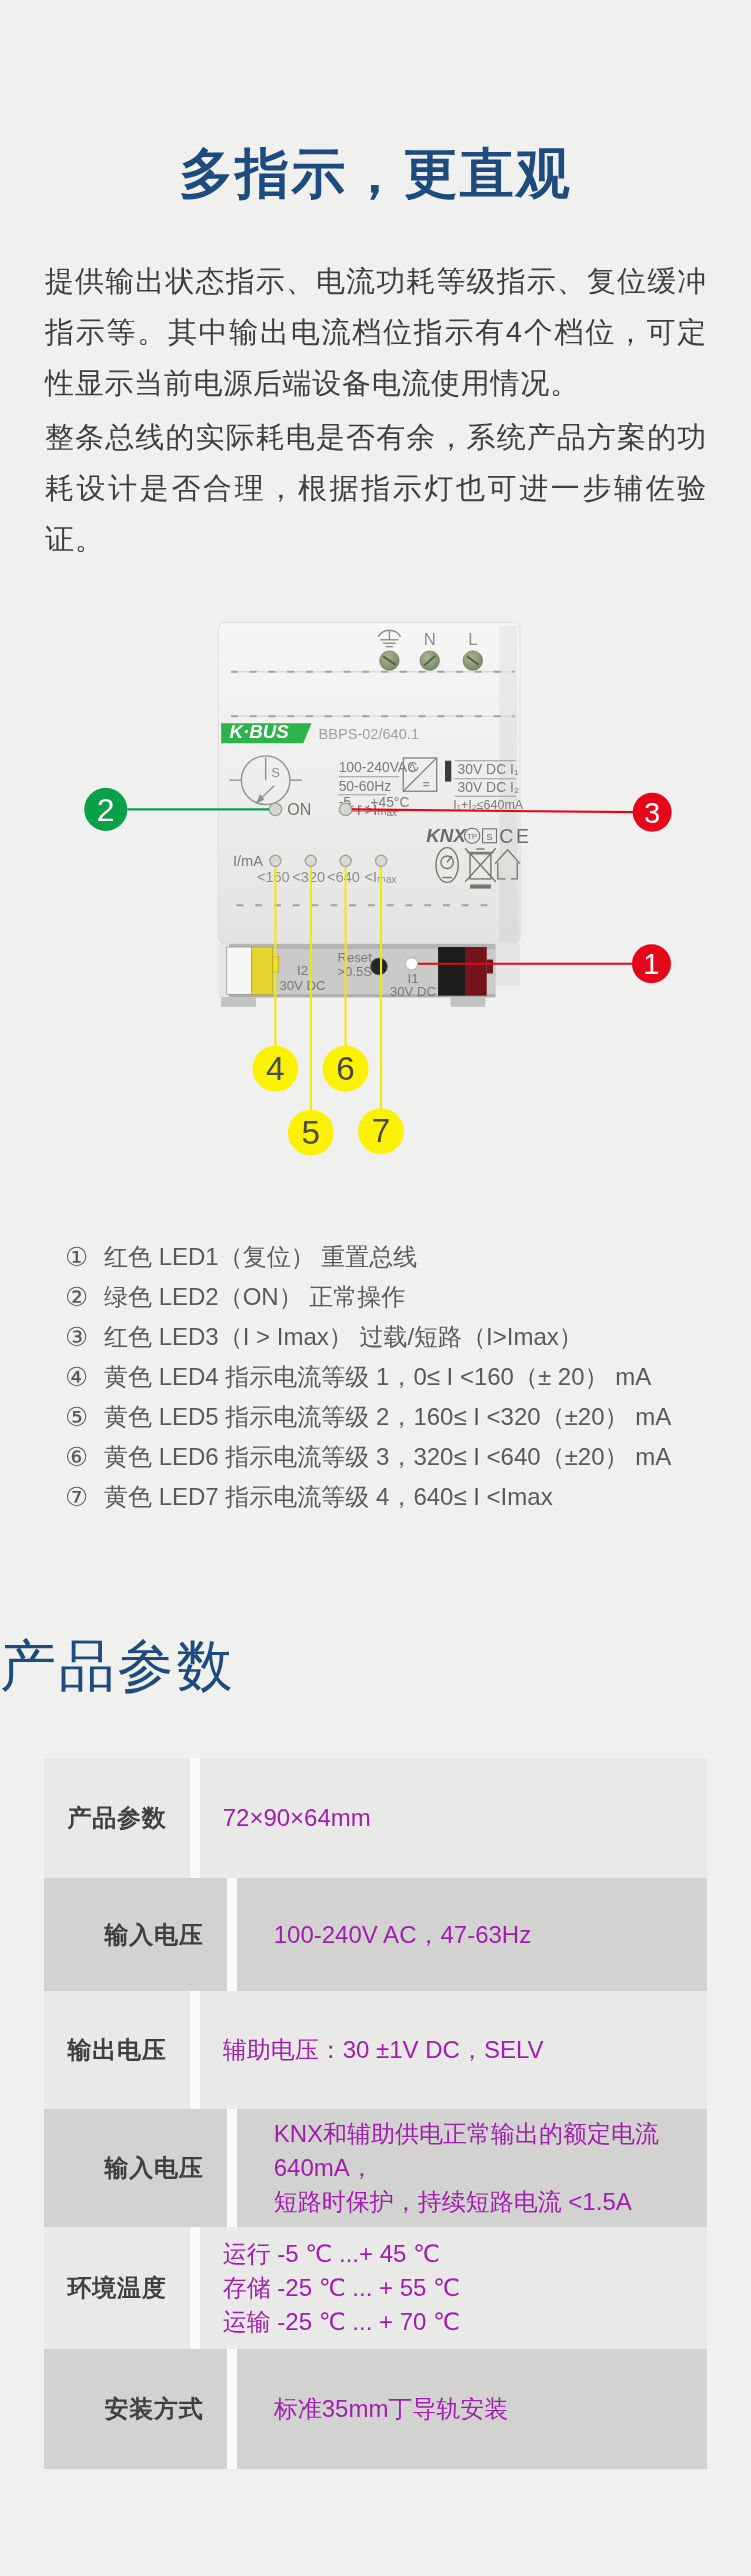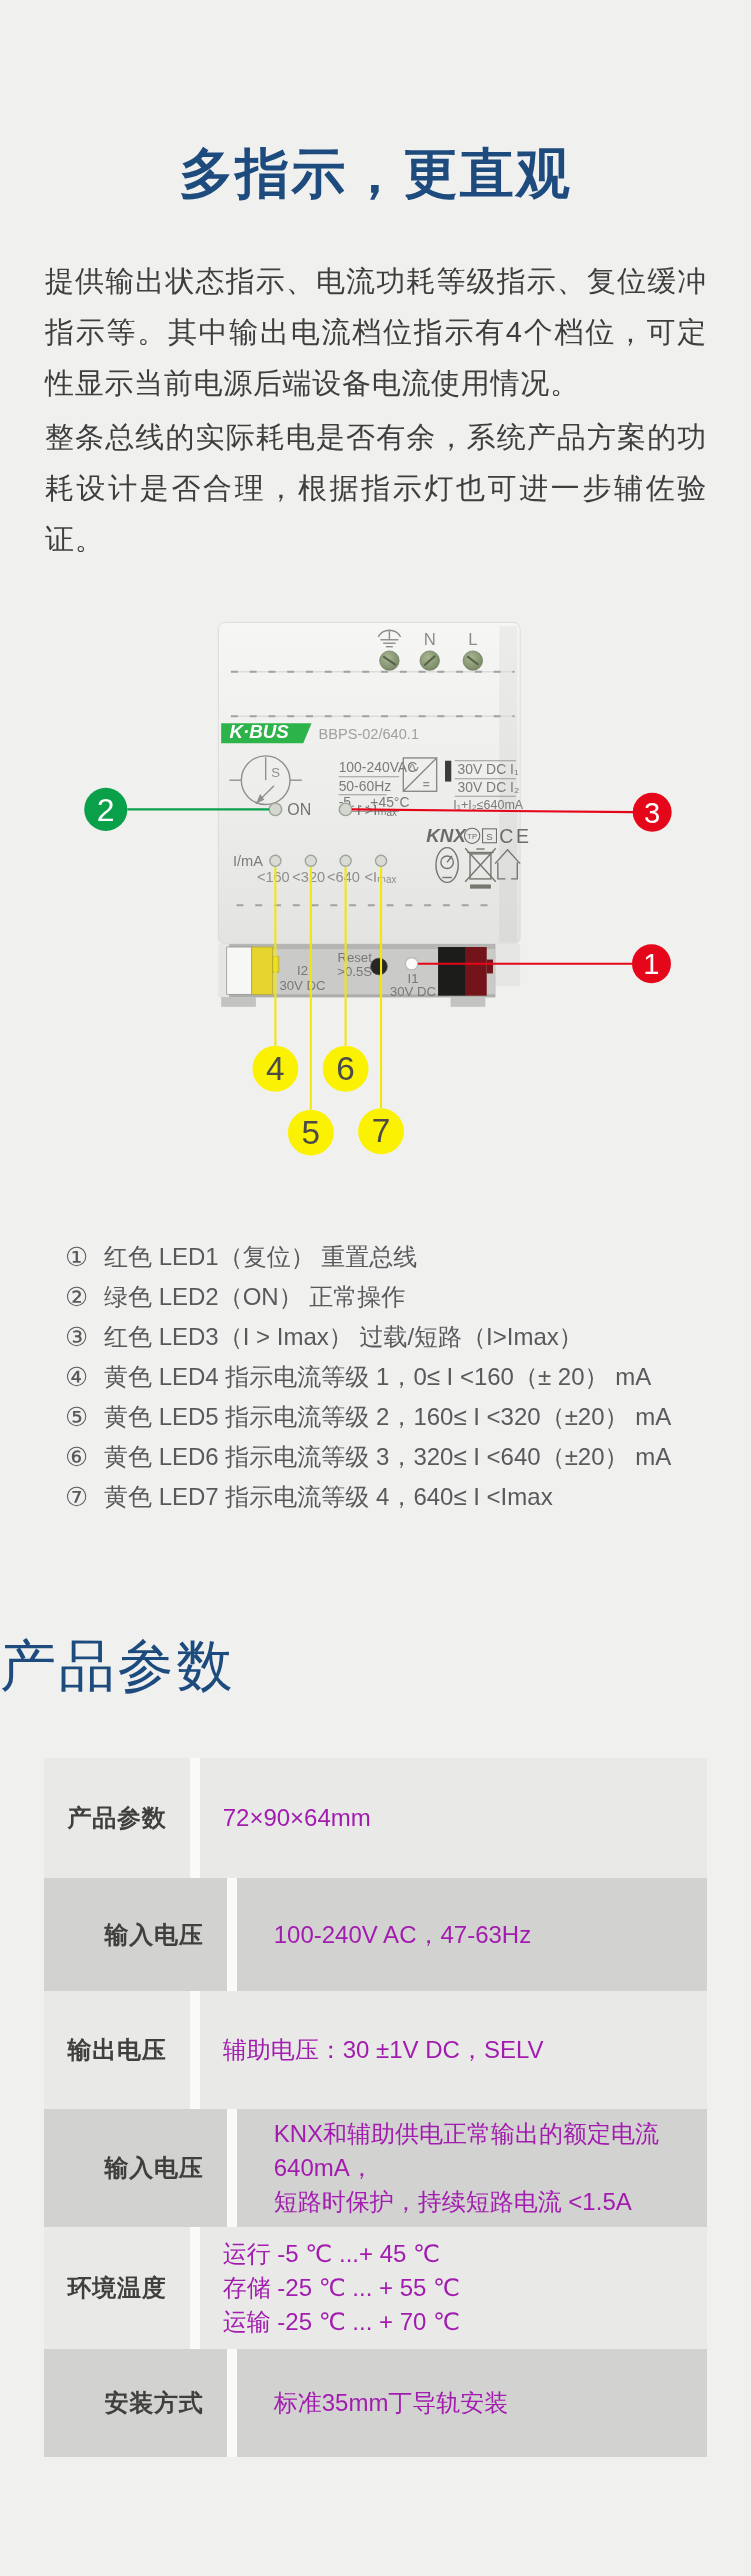--- a/index.html
+++ b/index.html
@@ -21,21 +21,21 @@
   .ptable{position:absolute;left:44px;top:1758px;width:663px;}
   .prow{display:flex;}
   .prow .cell-label{width:146px;display:flex;align-items:center;justify-content:center;
       font-size:24px;font-weight:bold;color:#3f3f3d;letter-spacing:0.7px;}
   .prow .col-gap{width:9.7px;background:#fafaf9;}
   .prow .cell-val{flex:1;display:flex;flex-direction:column;justify-content:center;
       padding-left:23px;font-size:24px;color:#a21caf;line-height:34px;}
   .prow.light .cell-label,.prow.light .cell-val{background:#e9e9e7;}
   .prow.dark  .cell-label,.prow.dark  .cell-val{background:#d2d2d0;padding-left:37px;}
   .rh0{height:120px}.rh1{height:113px}.rh2{height:118px}
-  .rh3{height:118px}.rh4{height:122px}.rh5{height:108px}
+  .rh3{height:118px}.rh4{height:122px}.rh5{height:120px}
 </style>
 </head>
 <body>
 
 <div id="page">
 
   <div class="h1">多指示，更直观</div>
   <div class="para" id="p1">提供输出状态指示、电流功耗等级指示、复位缓冲指示等。其中输出电流档位指示有4个档位，可定性显示当前电源后端设备电流使用情况。</div>
   <div class="para" id="p2">整条总线的实际耗电是否有余，系统产品方案的功耗设计是否合理，根据指示灯也可进一步辅佐验证。</div>
 

